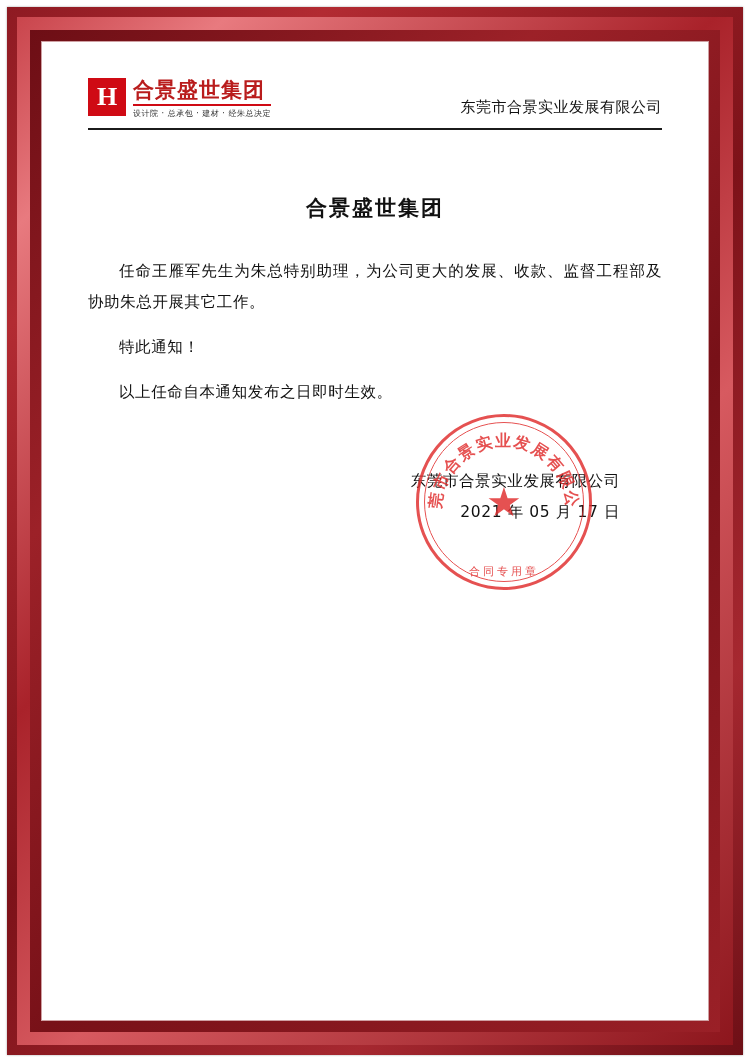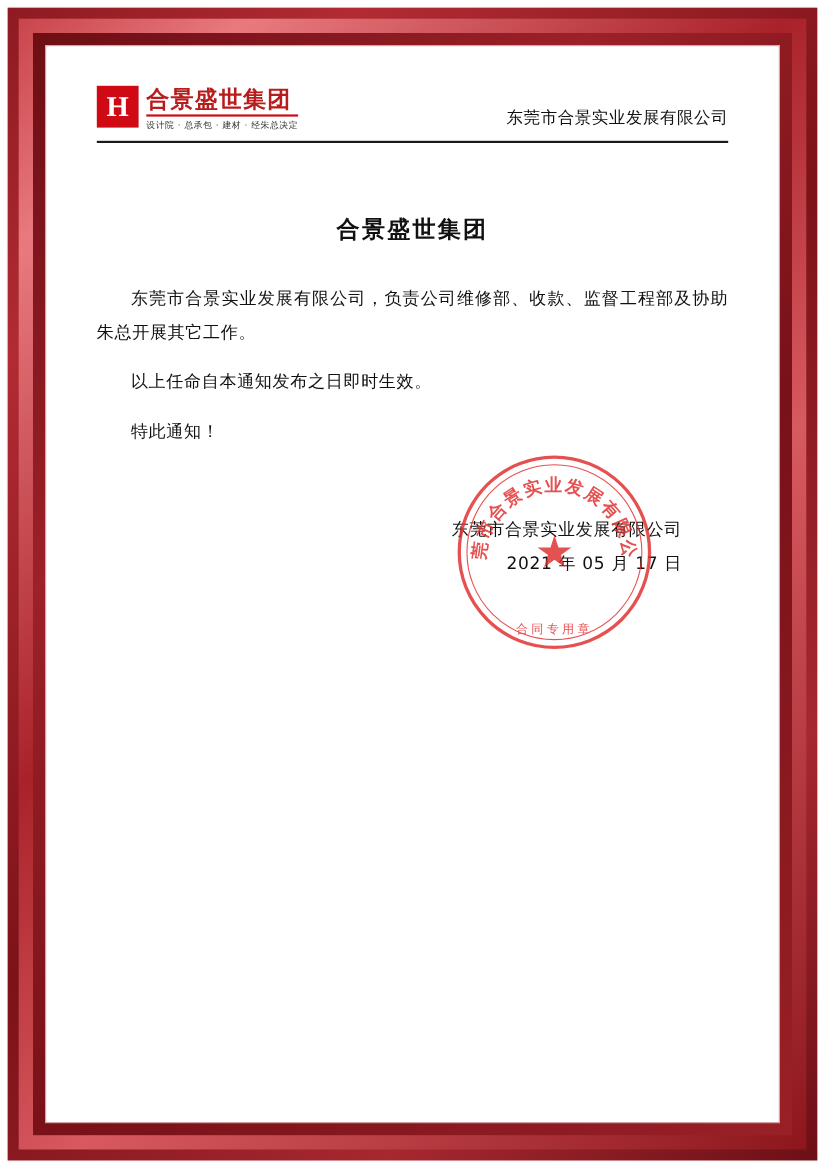--- a/index.html
+++ b/index.html
@@ -228,23 +228,23 @@
                 <div class="logo-rule"></div>
                 <div class="logo-sub">设计院 · 总承包 · 建材 · 经朱总决定</div>
               </div>
             </div>
             <div class="company-name">东莞市合景实业发展有限公司</div>
           </div>
 
           <div class="doc-title">合景盛世集团</div>
 
           <div class="body-copy">
-            <p>东莞市合景实业发展有限公司，负责公司维修部、收款、监督工程部及协助朱总开展其它工作。</p>
+            <p>任命王雁军先生为朱总特别助理，为公司更大的发展、收款、监督工程部及协助朱总开展其它工作。</p>
+            <p>特此通知！</p>
             <p>以上任命自本通知发布之日即时生效。</p>
-            <p>特此通知！</p>
           </div>
 
           <div class="signature">
             <div class="seal">
               <div class="seal-inner-ring"></div>
               <svg class="seal-arc" viewBox="0 0 170 170">
                 <defs>
                   <path id="sealcurve" d="M 22,92 A 63,63 0 1 1 148,92"></path>
                 </defs>
                 <text>

